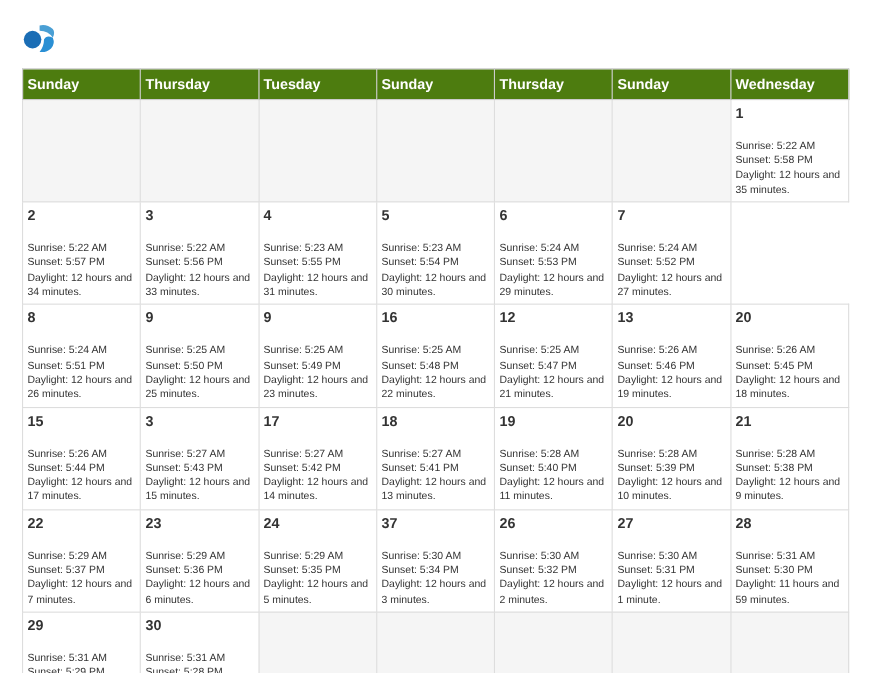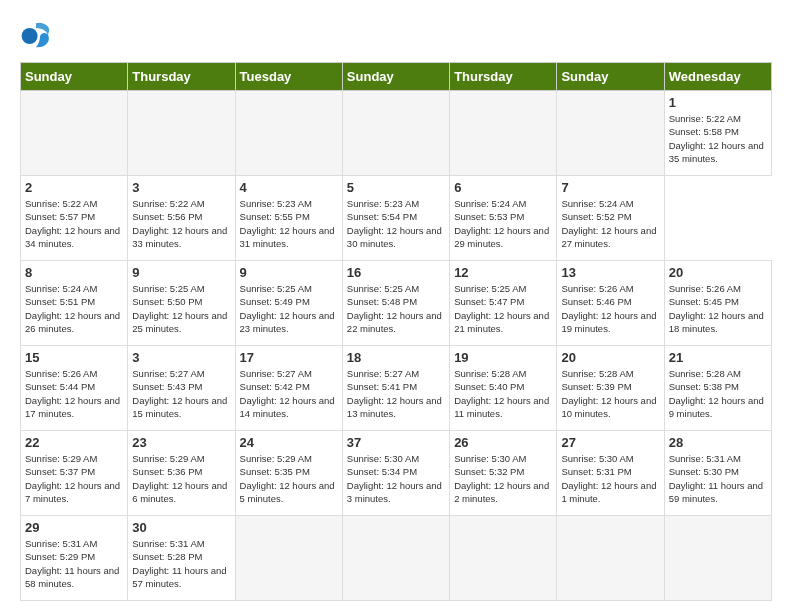--- a/index.html
+++ b/index.html
@@ -76,20 +76,21 @@
     .day-num {
       font-size: 13px;
       font-weight: bold;
       display: block;
       margin-bottom: 2px;
     }
     .day-info {
       font-size: 9.5px;
       line-height: 1.4;
       color: #333;
+      margin-top: 16px;
     }
   </style>
 </head>
 <body>
 
 <div class="header-area">
   <div class="logo">
     <svg class="logo-icon" viewBox="0 0 40 40">
       <circle cx="12" cy="20" r="10" fill="#1a6db5"></circle>
       <path d="M20 10 Q30 10 35 18 Q38 12 35 8 Q28 2 20 4 Z" fill="#4a9fd4"></path>

